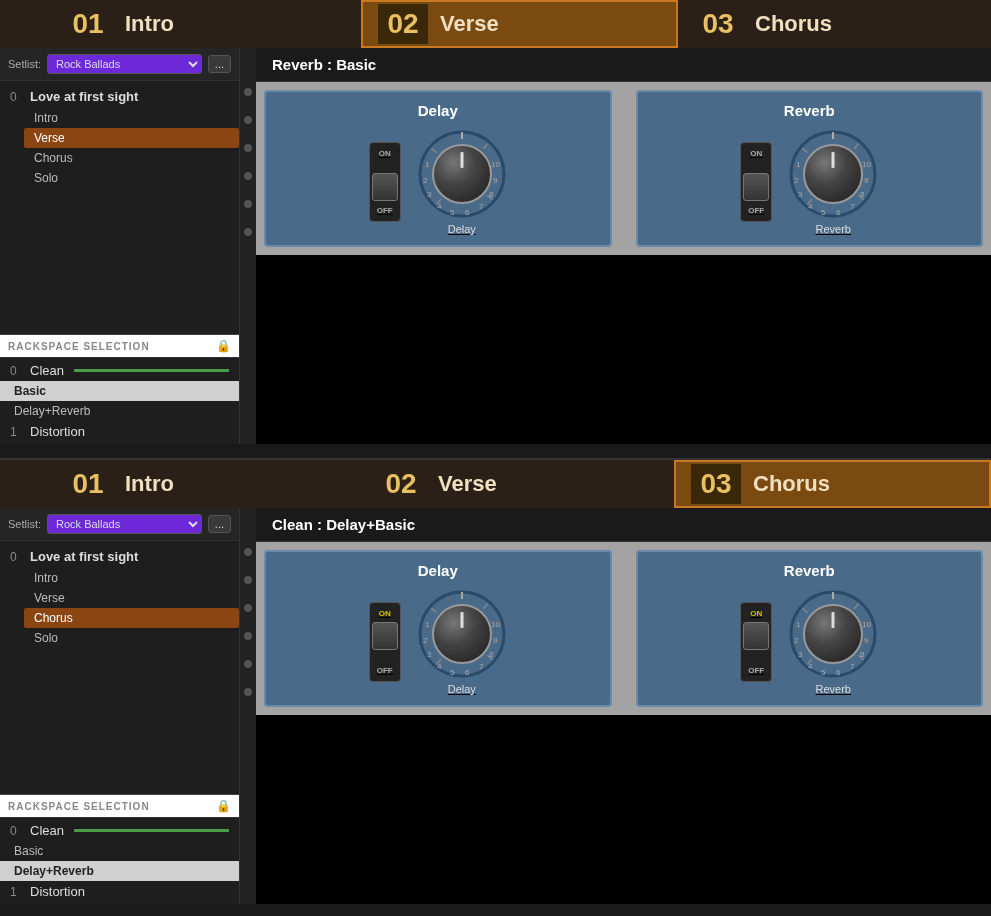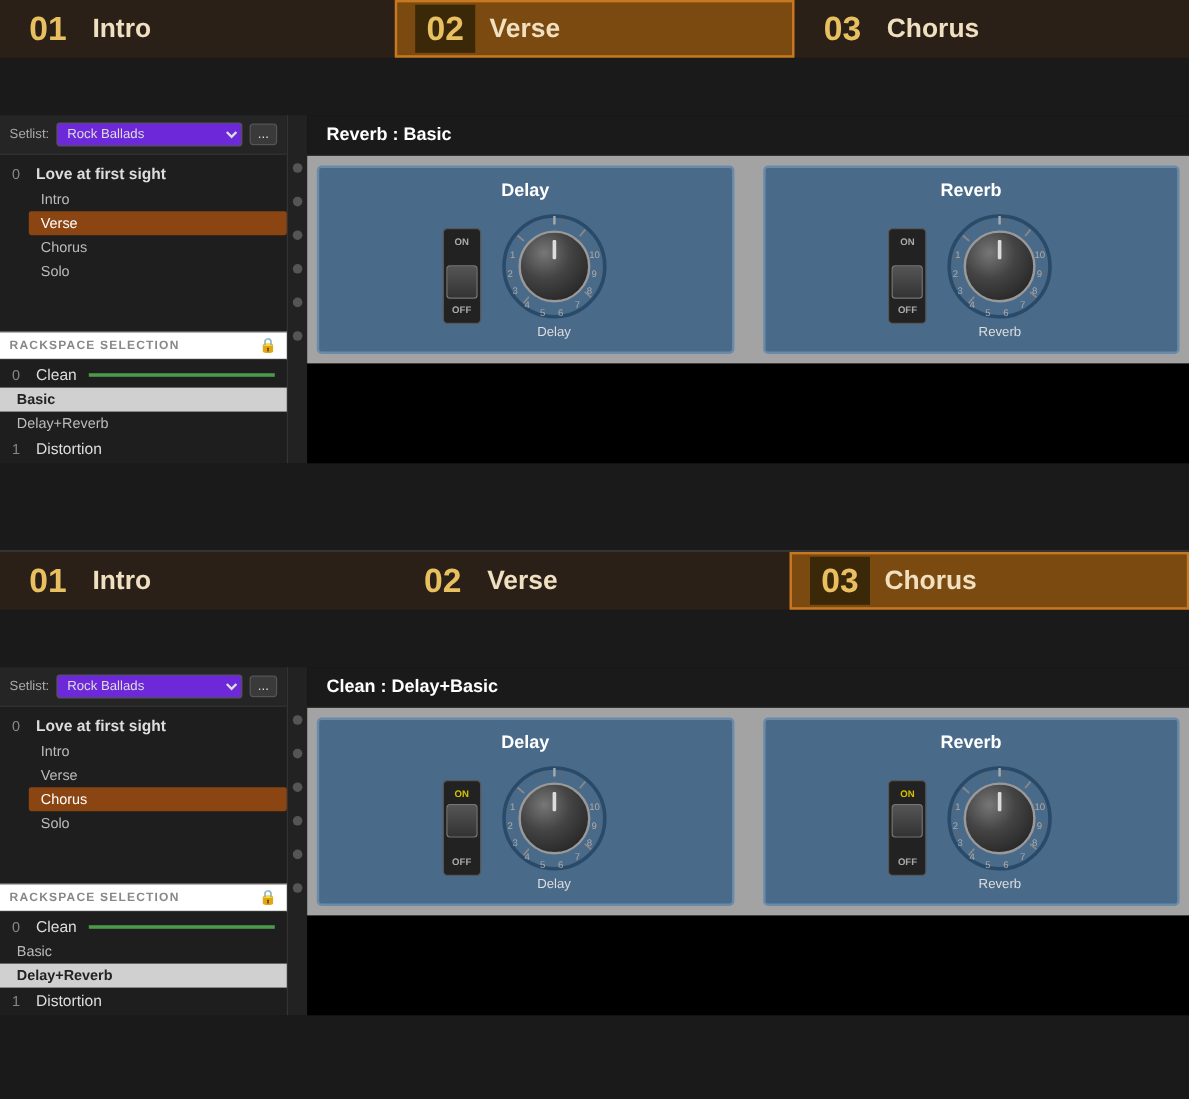--- a/index.html
+++ b/index.html
@@ -17,20 +17,21 @@
       height: 458px;
       background: #1a1a1a;
       position: relative;
     }
 
     
     .top-bar {
       display: flex;
       height: 48px;
       background: #2a2018;
+      padding-left: 48px;
     }
 
     .song-part {
       display: flex;
       align-items: center;
       padding: 0 15px;
       gap: 12px;
       flex: 1;
       cursor: pointer;
     }
@@ -56,22 +57,21 @@
 
     .part-name {
       color: #f0e0c0;
       font-size: 22px;
       font-weight: bold;
     }
 
     
     .content-area {
       display: flex;
-      height: 290px;
-      margin-top: 48px;
+      height: 396px;
     }
 
     
     .sidebar {
       width: 240px;
       background: #1e1e1e;
       border-right: 1px solid #333;
       display: flex;
       flex-direction: column;
     }
@@ -269,20 +269,21 @@
       color: #fff;
       font-size: 15px;
       font-weight: bold;
       margin-bottom: 10px;
     }
 
     .effect-controls {
       display: flex;
       align-items: center;
       gap: 16px;
+      text-decoration: underline;
     }
 
     
     .toggle-switch {
       width: 32px;
       height: 80px;
       background: #222;
       border-radius: 4px;
       border: 1px solid #555;
       display: flex;

